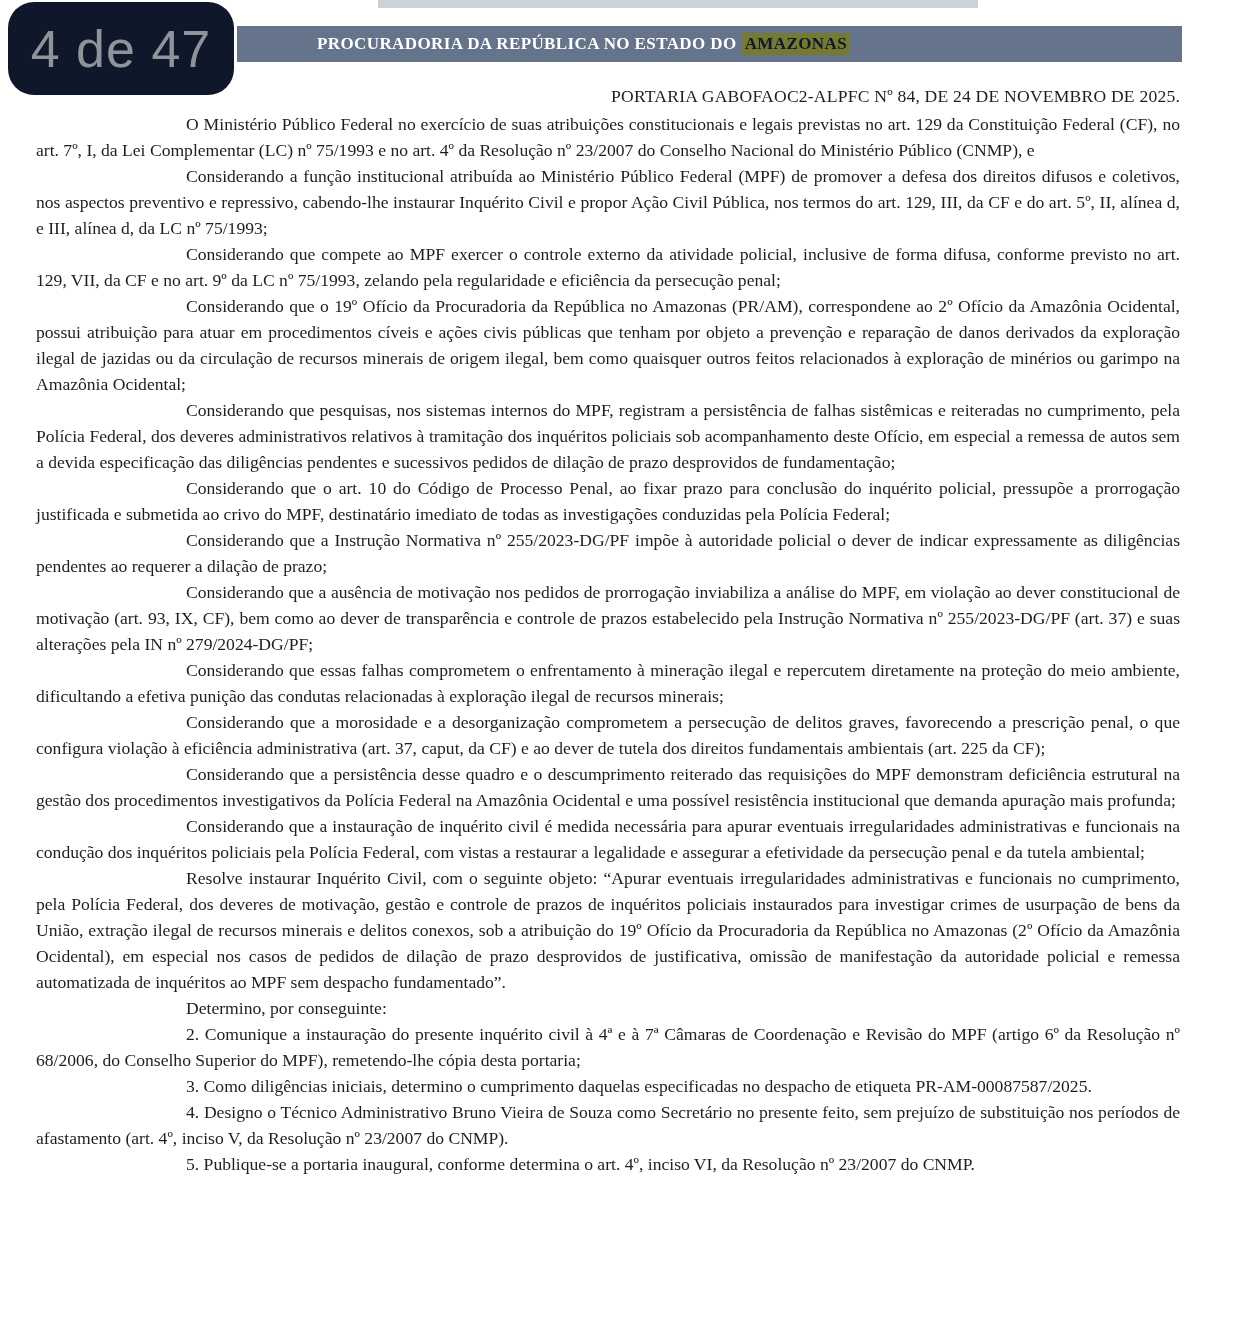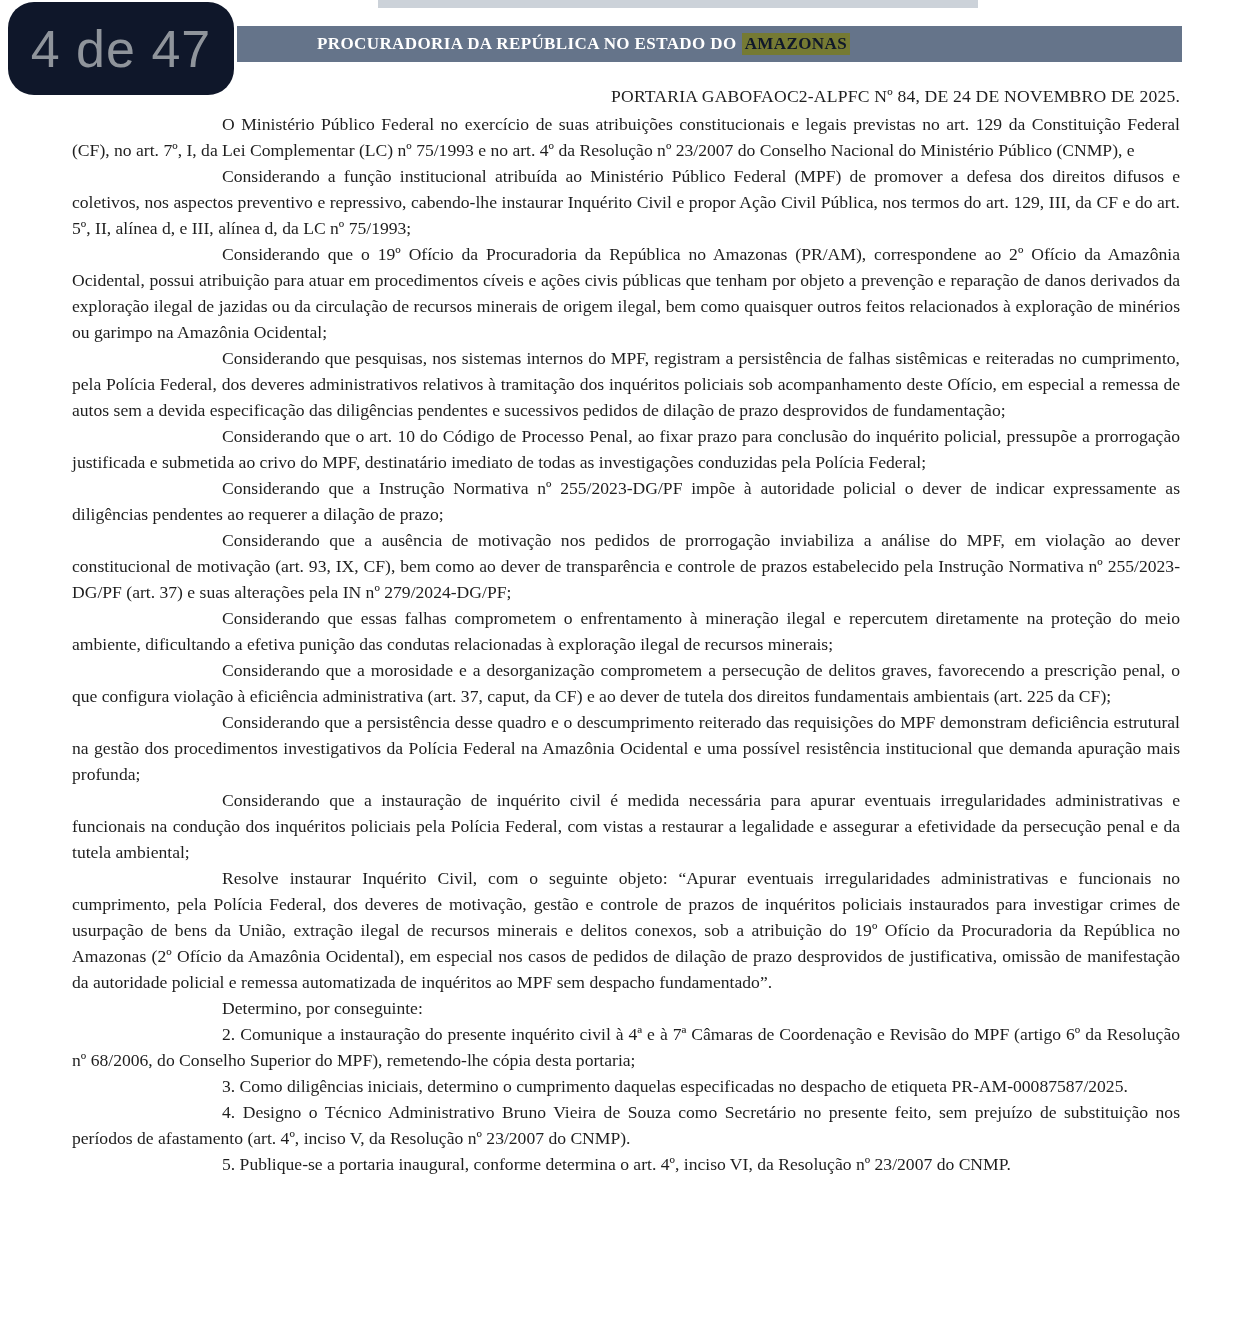--- a/index.html
+++ b/index.html
@@ -73,21 +73,20 @@
   }
   .doc-body {
     position: absolute;
     top: 111px;
     left: 36px;
     right: 56px;
     font-size: 17.6px;
     line-height: 26px;
     color: #1e1e1e;
     text-align: justify;
-    margin-left: 36px;
   }
   .doc-body p {
     margin: 0;
     text-indent: 150px;
   }
 </style>
 </head>
 <body>
 
 <div class="top-strip"></div>
@@ -103,20 +102,21 @@
 
 <div class="doc-title">PORTARIA GABOFAOC2-ALPFC Nº 84, DE 24 DE NOVEMBRO DE 2025.</div>
 
 <div class="doc-body">
   <div>
 
       <p>O Ministério Público Federal no exercício de suas atribuições constitucionais e legais previstas no art. 129 da Constituição Federal (CF), no art. 7º, I, da Lei Complementar (LC) nº 75/1993 e no art. 4º da Resolução nº 23/2007 do Conselho Nacional do Ministério Público (CNMP), e</p>
 
       <p>Considerando a função institucional atribuída ao Ministério Público Federal (MPF) de promover a defesa dos direitos difusos e coletivos, nos aspectos preventivo e repressivo, cabendo-lhe instaurar Inquérito Civil e propor Ação Civil Pública, nos termos do art. 129, III, da CF e do art. 5º, II, alínea d, e III, alínea d, da LC nº 75/1993;</p>
 
+      <p>Considerando que compete ao MPF exercer o controle externo da atividade policial, inclusive de forma difusa, conforme previsto no art. 129, VII, da CF e no art. 9º da LC nº 75/1993, zelando pela regularidade e eficiência da persecução penal;</p>
 
 
       <p>Considerando que o 19º Ofício da Procuradoria da República no Amazonas (PR/AM), correspondene ao 2º Ofício da Amazônia Ocidental, possui atribuição para atuar em procedimentos cíveis e ações civis públicas que tenham por objeto a prevenção e reparação de danos derivados da exploração ilegal de jazidas ou da circulação de recursos minerais de origem ilegal, bem como quaisquer outros feitos relacionados à exploração de minérios ou garimpo na Amazônia Ocidental;</p>
 
       <p>Considerando que pesquisas, nos sistemas internos do MPF, registram a persistência de falhas sistêmicas e reiteradas no cumprimento, pela Polícia Federal, dos deveres administrativos relativos à tramitação dos inquéritos policiais sob acompanhamento deste Ofício, em especial a remessa de autos sem a devida especificação das diligências pendentes e sucessivos pedidos de dilação de prazo desprovidos de fundamentação;</p>
 
       <p>Considerando que o art. 10 do Código de Processo Penal, ao fixar prazo para conclusão do inquérito policial, pressupõe a prorrogação justificada e submetida ao crivo do MPF, destinatário imediato de todas as investigações conduzidas pela Polícia Federal;</p>
 
       <p>Considerando que a Instrução Normativa nº 255/2023-DG/PF impõe à autoridade policial o dever de indicar expressamente as diligências pendentes ao requerer a dilação de prazo;</p>
 

